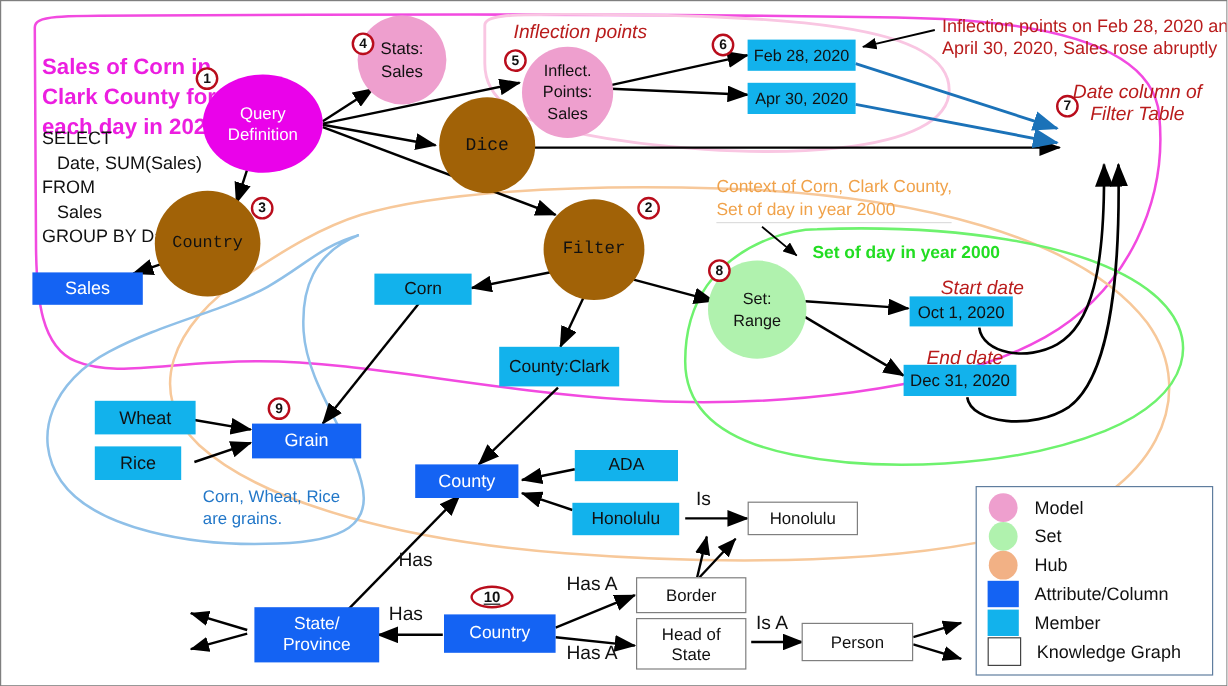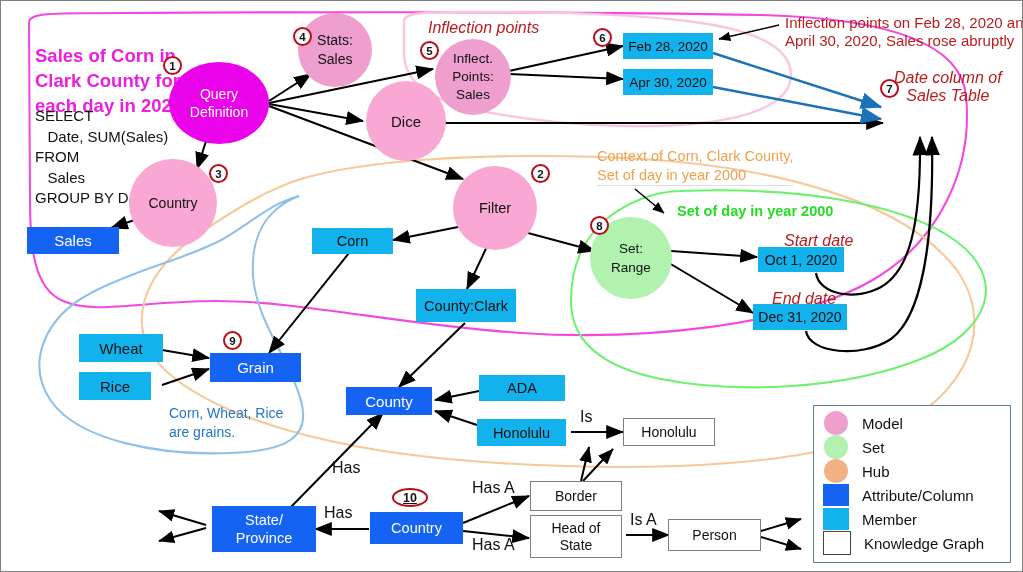--- a/index.html
+++ b/index.html
@@ -11,21 +11,21 @@
     border:1px solid #7f7f7f;
     box-sizing:border-box;
     overflow:hidden;
   }
   #svg-layer{position:absolute;left:0;top:0;width:1023px;height:572px;}
   .node{position:absolute;box-sizing:border-box;display:flex;align-items:center;justify-content:center;text-align:center;}
   .circle{border-radius:50%;}
 
   .c-model{background:#ee9fce;color:#111;}
   .c-query{background:#ea02ea;color:#ffffff;}
-  .c-hub{background:#f9a8d4;color:#111;}
+  .c-hub{background:#a16207;color:#111;font-family:Liberation Mono, monospace;}
   .c-set{background:#b0f2ae;color:#111;}
   .b-attr{background:#1463f3;color:#ffffff;}
   .b-memb{background:#12b2ec;color:#111;}
   .b-kg{background:#ffffff;color:#111;border:1.5px solid #7f7f7f;}
 
   .lbl{position:absolute;white-space:pre;}
   .title-pink{color:#ec1ee0;font-weight:bold;font-size:18.5px;line-height:25px;}
   .sql{color:#111;font-size:15px;line-height:20.5px;}
   .italic-note{font-style:italic;font-size:16px;color:#b91c1c;}
   .pink-note{color:#b91c1c;font-size:15px;line-height:18px;}
@@ -173,21 +173,21 @@
   <div class="lbl sql" style="left:34px;top:105px;">SELECT
    Date, SUM(Sales)
 FROM
    Sales
 GROUP BY Date</div>
 
   <div class="lbl italic-note" style="left:427px;top:18px;">Inflection points</div>
   <div class="lbl pink-note" style="left:784px;top:13px;">Inflection points on Feb 28, 2020 and
 April 30, 2020, Sales rose abruptly</div>
   <div class="lbl italic-note" style="left:893px;top:68px;text-align:center;">Date column of
-Sales Table</div>
+Filter Table</div>
   <div class="lbl orange-note" style="left:596px;top:146px;border-bottom:1px solid #ddd;">Context of Corn, Clark County,
 Set of day in year 2000</div>
   <div class="lbl green-note" style="left:676px;top:202px;">Set of day in year 2000</div>
   <div class="lbl italic-note" style="left:783px;top:231px;">Start date</div>
   <div class="lbl italic-note" style="left:771px;top:289px;">End date</div>
   <div class="lbl blue-note" style="left:168px;top:403px;">Corn, Wheat, Rice
 are grains.</div>
 
   <div class="lbl edge-lbl" style="left:331px;top:458px;">Has</div>
   <div class="lbl edge-lbl" style="left:323px;top:503px;">Has</div>

